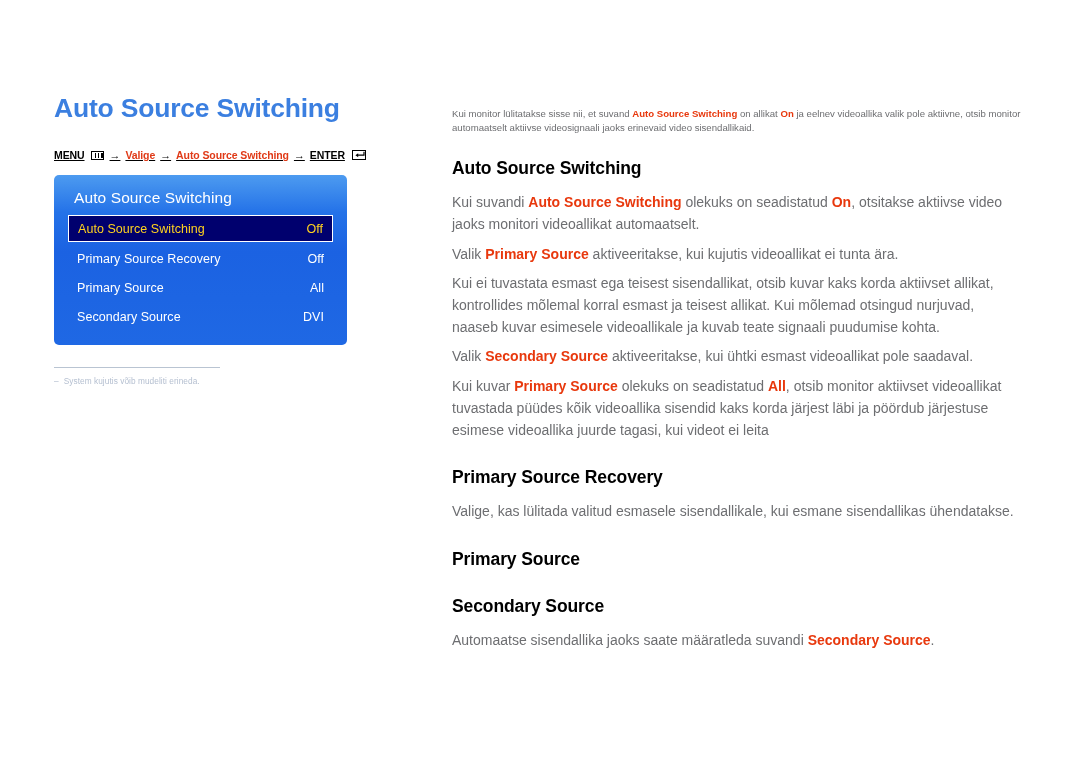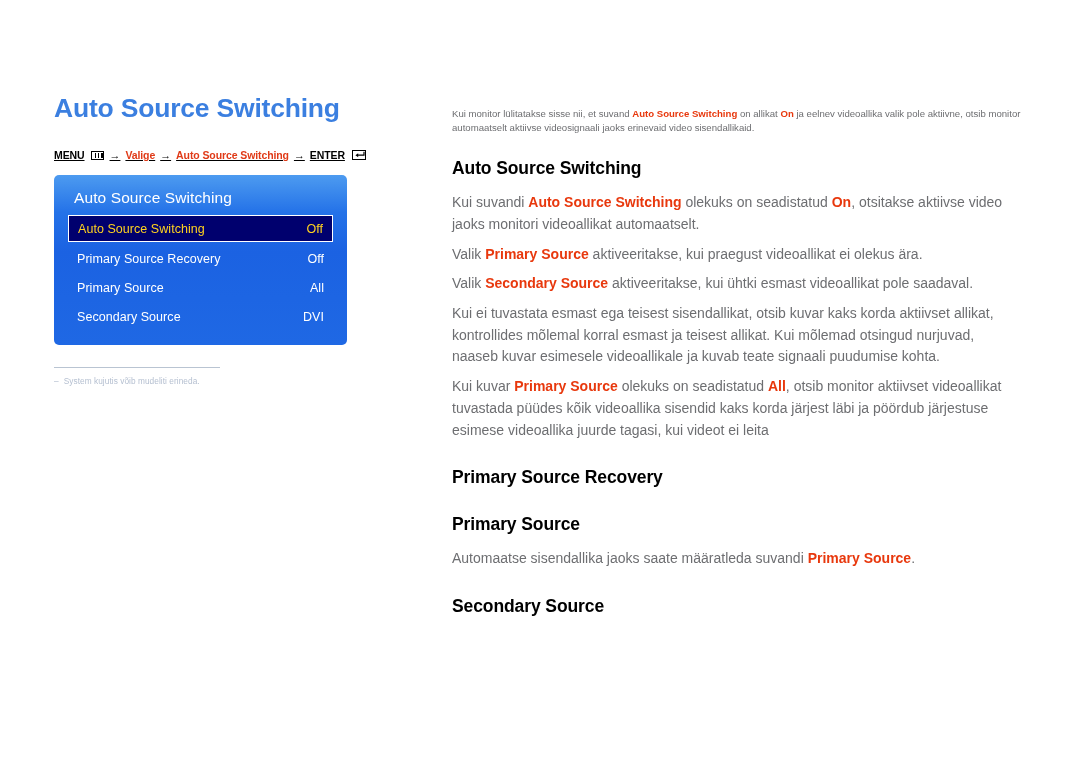--- a/index.html
+++ b/index.html
@@ -270,31 +270,32 @@
   <div class="right-col">
 
     <p class="intro">
       <span>Kui monitor lülitatakse sisse nii, et suvand </span><span class="red">Auto Source Switching</span><span> on allikat </span><span class="red">On</span><span> ja eelnev videoallika valik pole aktiivne, otsib monitor automaatselt aktiivse videosignaali jaoks erinevaid video sisendallikaid.</span>
     </p>
 
     <div id="sections-host">
         <div class="sec">
           <h2 class="section-title">Auto Source Switching</h2>
           <p><span>Kui suvandi </span><span class="red">Auto Source Switching</span><span> olekuks on seadistatud </span><span class="red">On</span><span>, otsitakse aktiivse video jaoks monitori videoallikat automaatselt.</span></p>
-          <p><span>Valik </span><span class="red">Primary Source</span><span> aktiveeritakse, kui praegust videoallikat ei olekus ära.</span></p>
+          <p><span>Valik </span><span class="red">Primary Source</span><span> aktiveeritakse, kui kujutis videoallikat ei tunta ära.</span></p>
+          <p><span>Kui ei tuvastata esmast ega teisest sisendallikat, otsib kuvar kaks korda aktiivset allikat, kontrollides mõlemal korral esmast ja teisest allikat. Kui mõlemad otsingud nurjuvad, naaseb kuvar esimesele videoallikale ja kuvab teate signaali puudumise kohta.</span></p>
           <p><span>Valik </span><span class="red">Secondary Source</span><span> aktiveeritakse, kui ühtki esmast videoallikat pole saadaval.</span></p>
-          <p><span>Kui ei tuvastata esmast ega teisest sisendallikat, otsib kuvar kaks korda aktiivset allikat, kontrollides mõlemal korral esmast ja teisest allikat. Kui mõlemad otsingud nurjuvad, naaseb kuvar esimesele videoallikale ja kuvab teate signaali puudumise kohta.</span></p>
           <p><span>Kui kuvar </span><span class="red">Primary Source</span><span> olekuks on seadistatud </span><span class="red">All</span><span>, otsib monitor aktiivset videoallikat tuvastada püüdes kõik videoallika sisendid kaks korda järjest läbi ja pöördub järjestuse esimese videoallika juurde tagasi, kui videot ei leita</span></p>
         </div>
         <div class="sec">
           <h2 class="section-title">Primary Source Recovery</h2>
+          <p><span>Valige, kas lülitada valitud esmasele sisendallikale, kui esmane sisendallikas ühendatakse.</span></p>
         </div>
         <div class="sec">
           <h2 class="section-title">Primary Source</h2>
-          <p><span>Automaatse sisendallika jaoks saate määratleda suvandi </span><span class="red">Primary Source</span><span>.</span></p>
         </div>
         <div class="sec">
           <h2 class="section-title">Secondary Source</h2>
+          <p><span>Automaatse sisendallika jaoks saate määratleda suvandi </span><span class="red">Secondary Source</span><span>.</span></p>
         </div>
       </div>
   </div>
 
 </div>
 
 </body></html>

